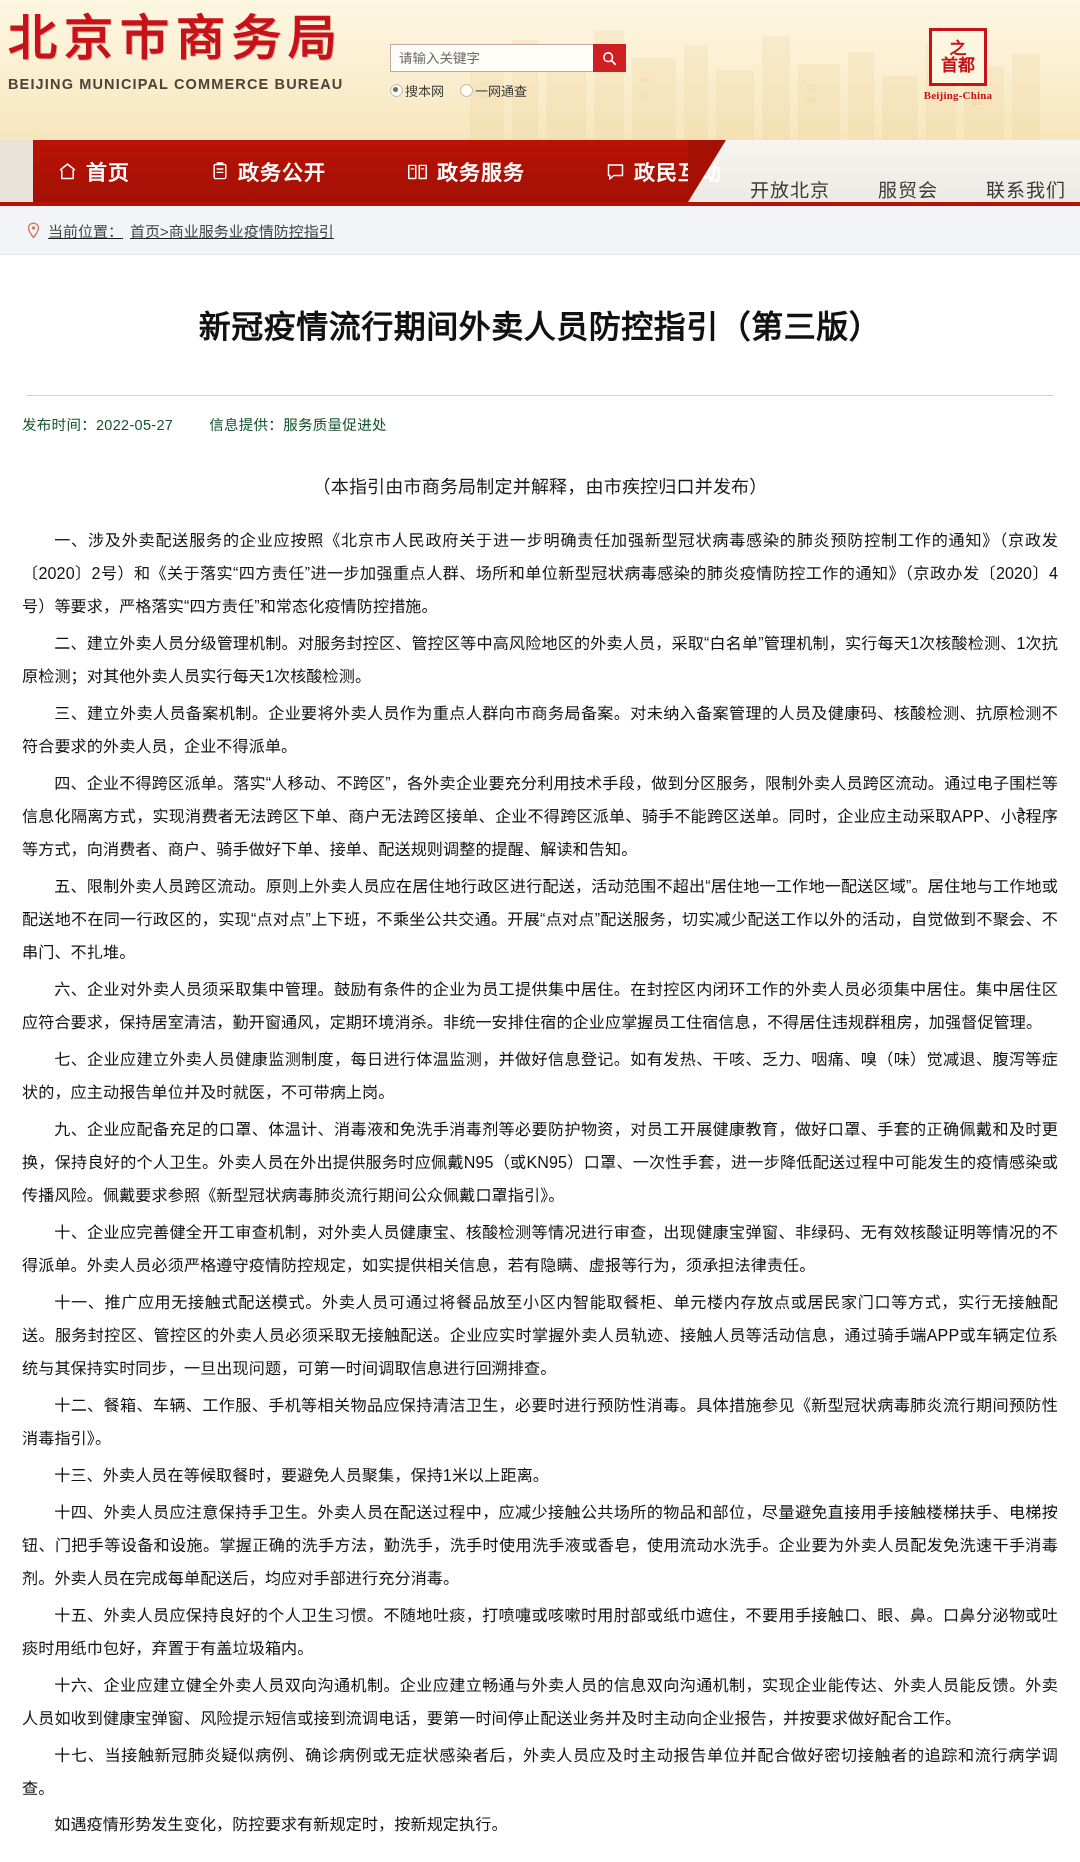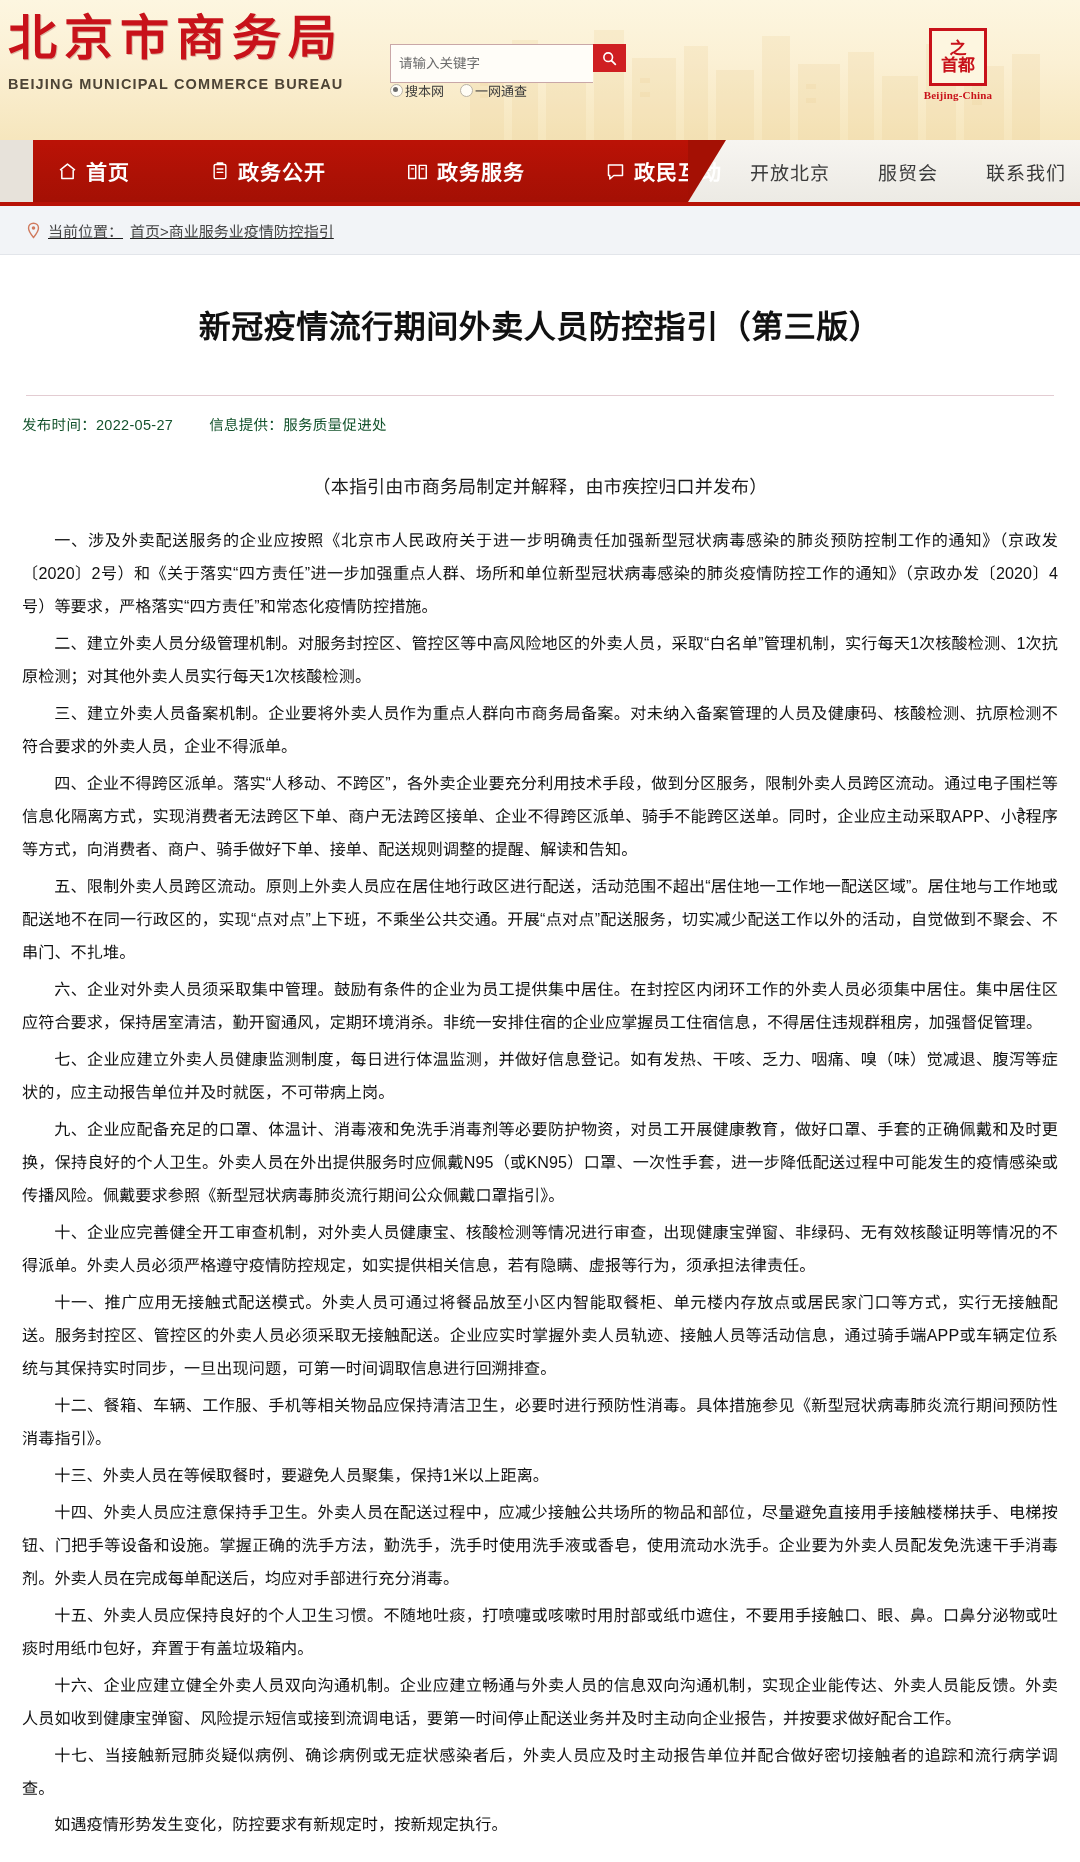--- a/index.html
+++ b/index.html
@@ -63,21 +63,21 @@
     top: 44px;
     width: 250px;
   }
   .search-row {
     display: flex;
     align-items: stretch;
     height: 28px;
   }
   .search-input {
     width: 203px;
-    height: 39px;
+    height: 28px;
     box-sizing: border-box;
     border: 1px solid #c9a7a7;
     border-right: none;
     background: #fffdf8;
     padding: 0 8px;
     font-size: 13.5px;
     color: #555;
     font-family: "Liberation Sans", sans-serif;
     outline: none;
   }
@@ -197,21 +197,21 @@
     font-weight: 700;
     letter-spacing: 1px;
     cursor: pointer;
     white-space: nowrap;
   }
   .nav-item svg { flex: none; display: block; }
   .nav-secondary {
     flex: 1;
     background: linear-gradient(180deg, #f7f5f1 0%, #eceae4 100%);
     display: flex;
-    align-items: center;
+    align-items: flex-end;
     justify-content: flex-start;
     gap: 48px;
     padding-left: 62px;
     box-sizing: border-box;
   }
   .nav-sec-item {
     font-size: 19px;
     color: #3b3b3b;
     font-weight: 400;
     letter-spacing: 1px;

